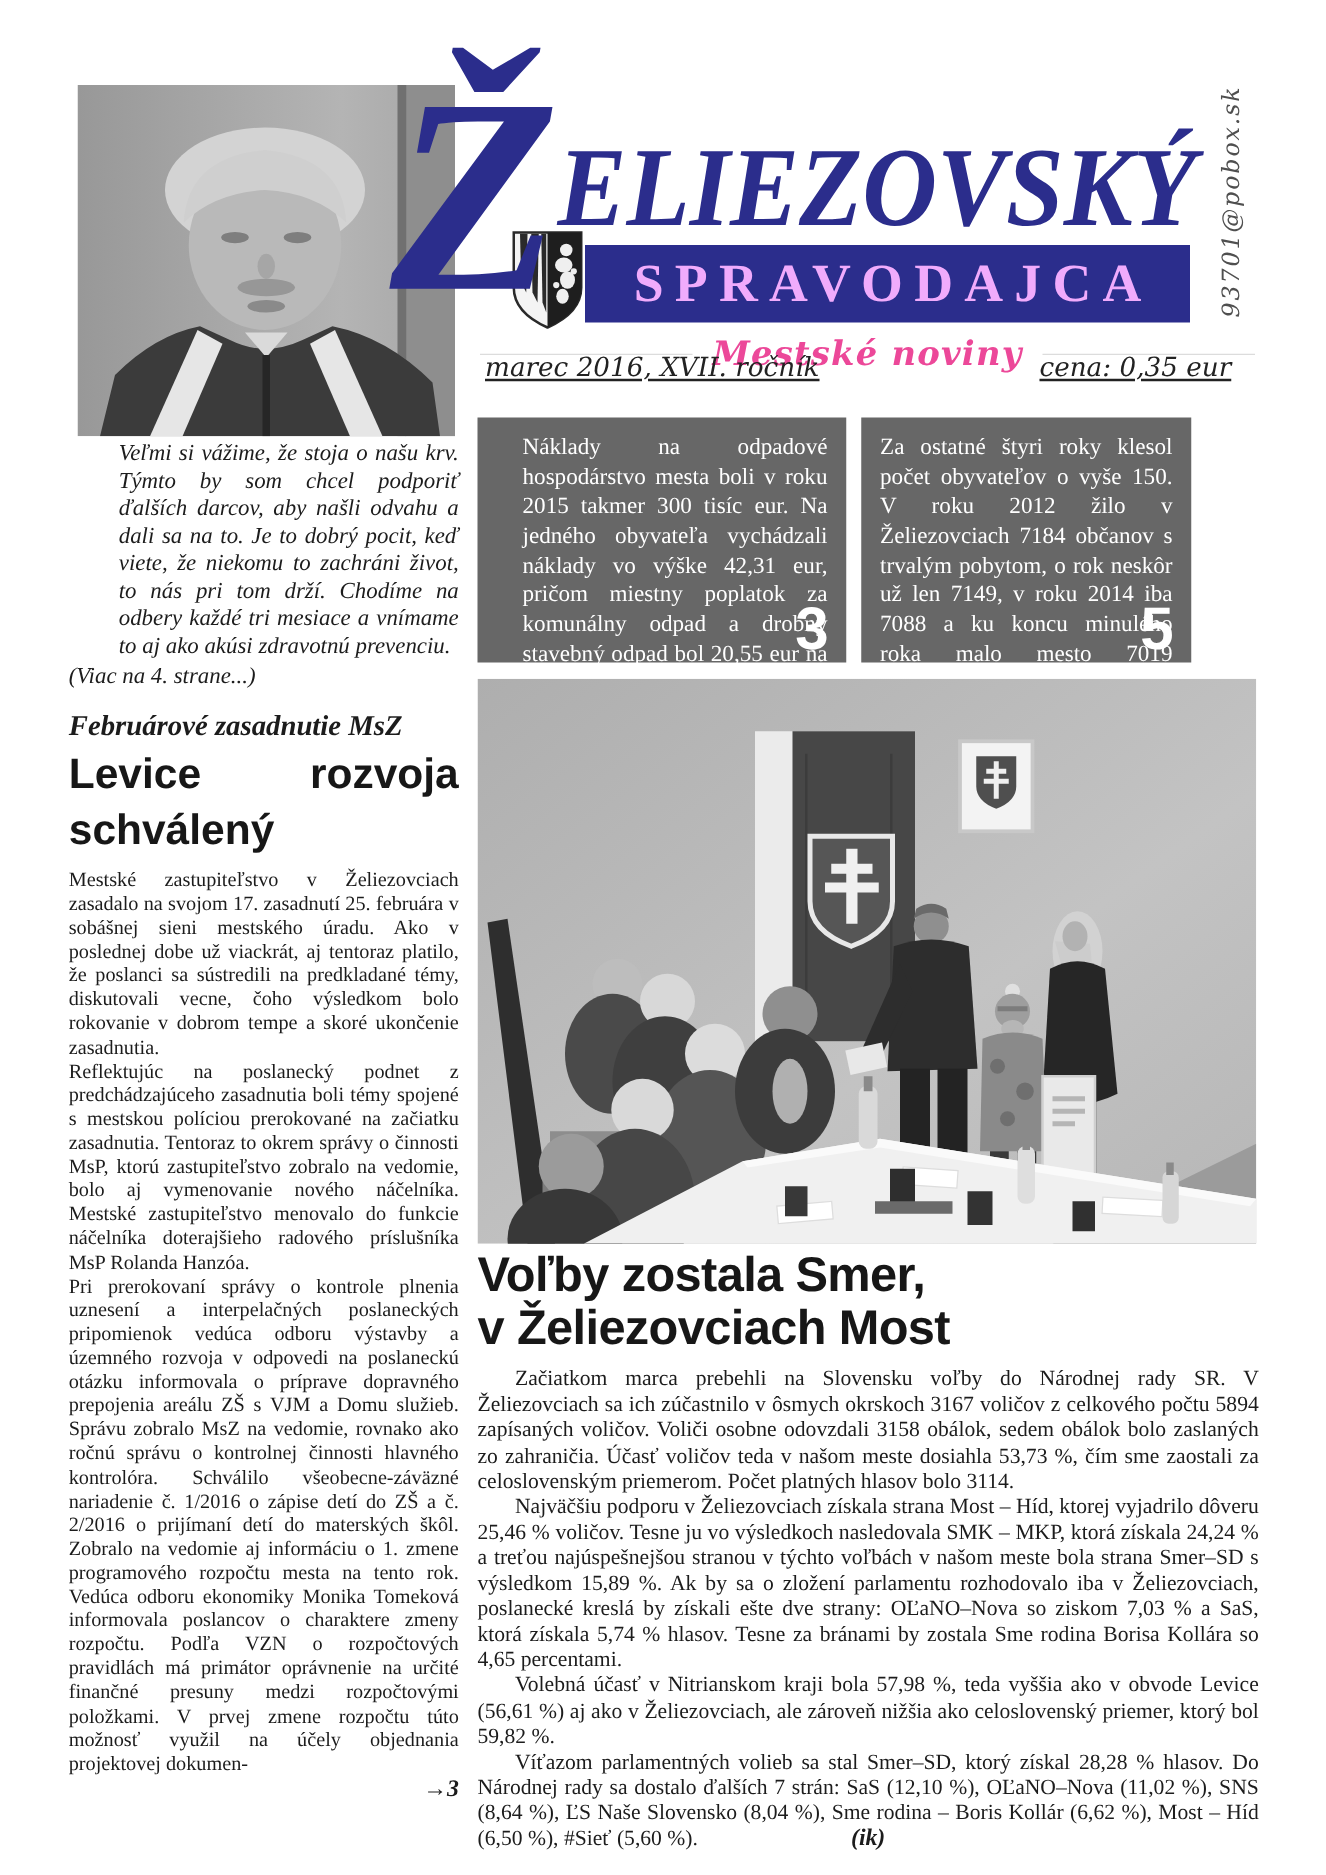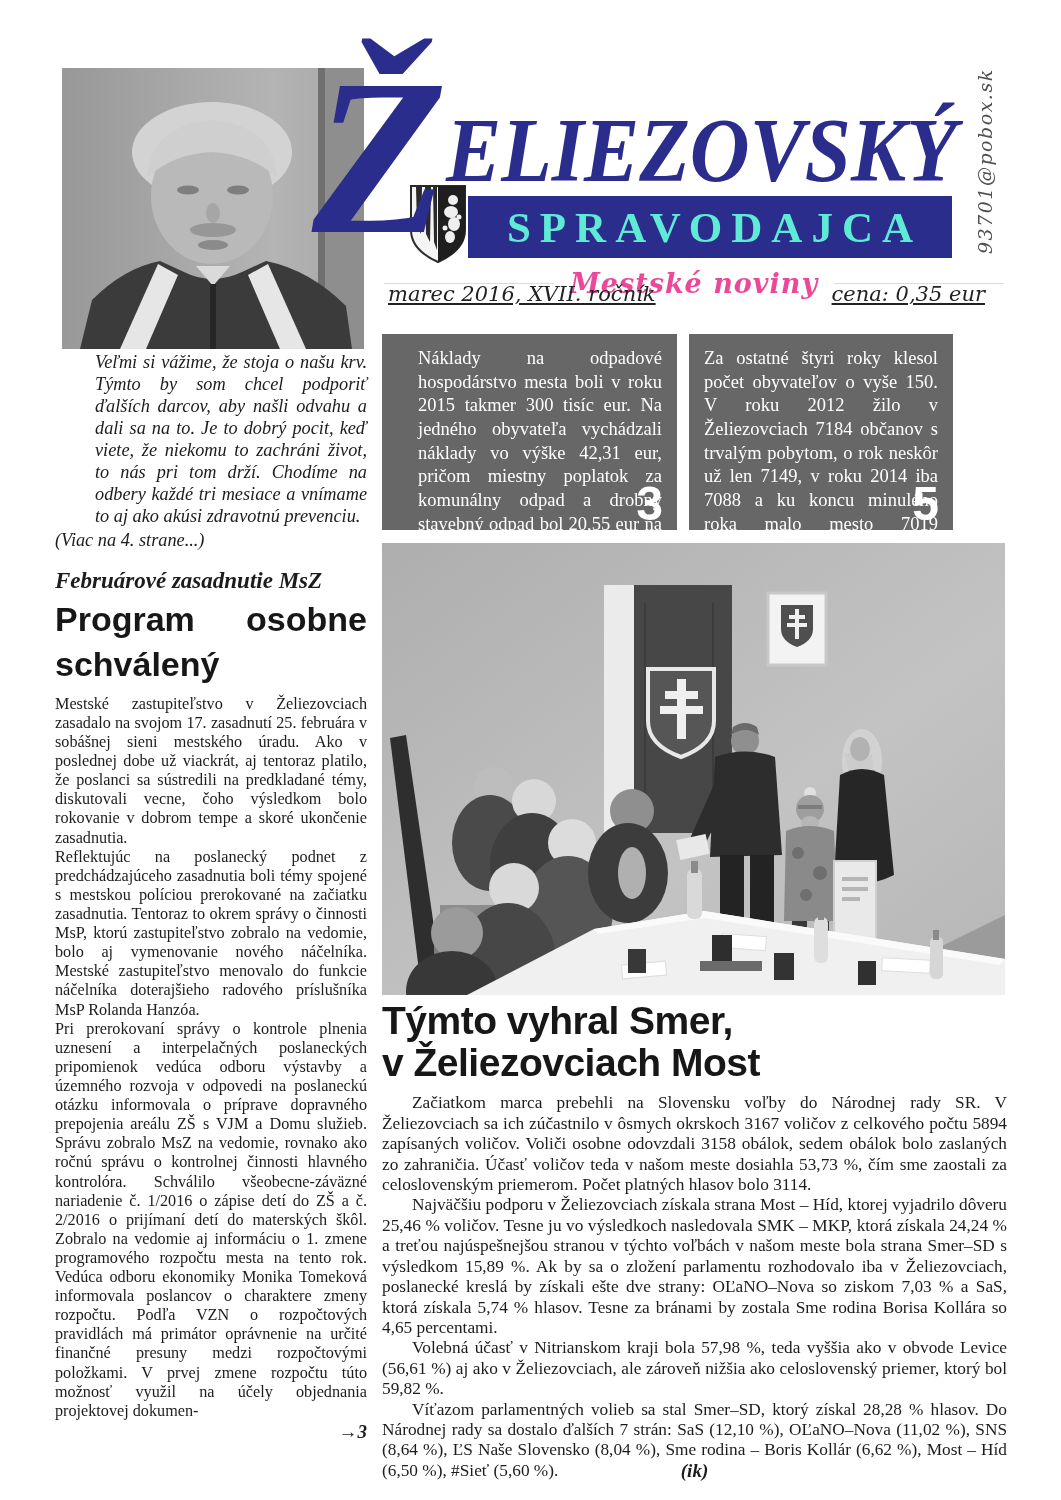--- a/index.html
+++ b/index.html
@@ -18,21 +18,21 @@
     position:absolute; left:446px; top:106px; z-index:2;
     font:italic bold 90px/1 "Liberation Serif", serif; color:#2b2d8c;
     letter-spacing:0px; transform:scaleX(0.92); transform-origin:left top;
     white-space:nowrap;
   }
   .mast-banner {
     position:absolute; left:468px; top:196px; width:484px; height:62px; z-index:1;
     background:#2b2d8c; display:flex; align-items:center; justify-content:center;
   }
   .mast-banner span {
-    color:#5eead4; font:bold 43px/1 "Liberation Serif", serif;
+    color:#f0abfc; font:bold 43px/1 "Liberation Serif", serif;
     letter-spacing:9px; padding-left:9px; white-space:nowrap;
   }
   .coat { position:absolute; left:409px; top:184px; width:58px; height:80px; z-index:2; }
   .email-vert {
     position:absolute; left:974px; top:254px; transform:rotate(-90deg);
     transform-origin:0 0; white-space:nowrap;
     font:italic 19px "DejaVu Serif", serif; color:#4f4f4f; letter-spacing:1.5px;
   }
   .tagline {
     position:absolute; left:384px; top:270px; width:620px;
@@ -148,21 +148,21 @@
   </div>
   <div class="teaser t2">
     <div class="ttext">Za ostatné štyri roky klesol počet obyvateľov o vyše 150. V roku 2012 žilo v Želiezovciach 7184 občanov s trvalým pobytom, o rok neskôr už len 7149, v roku 2014 iba 7088 a ku koncu minulého roka malo mesto 7019 obyvateľov.</div>
     <div class="tpage">5</div>
   </div>
 
   <div class="left-col">
     <div class="quote">Veľmi si vážime, že stoja o našu krv. Týmto by som chcel podporiť ďalších darcov, aby našli odvahu a dali sa na to. Je to dobrý pocit, keď viete, že niekomu to zachráni život, to nás pri tom drží. Chodíme na odbery každé tri mesiace a vnímame to aj ako akúsi zdravotnú prevenciu.</div>
     <div class="quote-more">(Viac na 4. strane...)</div>
     <div class="kicker">Februárové zasadnutie MsZ</div>
-    <div class="left-headline">Program osobne schválený</div>
+    <div class="left-headline">Levice rozvoja schválený</div>
     <div class="body-par">Mestské zastupiteľstvo v Želiezovciach zasadalo na svojom 17. zasadnutí 25. februára v sobášnej sieni mestského úradu. Ako v poslednej dobe už viackrát, aj tentoraz platilo, že poslanci sa sústredili na predkladané témy, diskutovali vecne, čoho výsledkom bolo rokovanie v dobrom tempe a skoré ukončenie zasadnutia.</div>
     <div class="body-par">Reflektujúc na poslanecký podnet z predchádzajúceho zasadnutia boli témy spojené s mestskou políciou prerokované na začiatku zasadnutia. Tentoraz to okrem správy o činnosti MsP, ktorú zastupiteľstvo zobralo na vedomie, bolo aj vymenovanie nového náčelníka. Mestské zastupiteľstvo menovalo do funkcie náčelníka doterajšieho radového príslušníka MsP Rolanda Hanzóa.</div>
     <div class="body-par">Pri prerokovaní správy o kontrole plnenia uznesení a interpelačných poslaneckých pripomienok vedúca odboru výstavby a územného rozvoja v odpovedi na poslaneckú otázku informovala o príprave dopravného prepojenia areálu ZŠ s VJM a Domu služieb. Správu zobralo MsZ na vedomie, rovnako ako ročnú správu o kontrolnej činnosti hlavného kontrolóra. Schválilo všeobecne-záväzné nariadenie č. 1/2016 o zápise detí do ZŠ a č. 2/2016 o prijímaní detí do materských škôl. Zobralo na vedomie aj informáciu o 1. zmene programového rozpočtu mesta na tento rok. Vedúca odboru ekonomiky Monika Tomeková informovala poslancov o charaktere zmeny rozpočtu. Podľa VZN o rozpočtových pravidlách má primátor oprávnenie na určité finančné presuny medzi rozpočtovými položkami. V prvej zmene rozpočtu túto možnosť využil na účely objednania projektovej dokumen-</div>
     <div class="continuation">→3</div>
   </div>
 
   <svg class="polling" viewBox="0 0 623 452" preserveAspectRatio="none">
     <defs>
       <linearGradient id="wall2" x1="0" y1="0" x2="1" y2="1">
         <stop offset="0" stop-color="#aeaeae"></stop>
@@ -260,21 +260,21 @@
         <rect x="551" y="387" width="6" height="10" fill="#8a8a8a"></rect>
       <rect x="330" y="392" width="20" height="27" fill="#2e2e2e"></rect>
       <rect x="392" y="410" width="20" height="27" fill="#333333"></rect>
       <rect x="476" y="418" width="18" height="24" fill="#303030"></rect>
       <rect x="246" y="406" width="18" height="24" fill="#383838"></rect>
       <rect x="318" y="418" width="62" height="10" fill="#6a6a6a"></rect>
     </g>
   </svg>
 
   <div class="article">
-    <div class="art-headline">Týmto vyhral Smer,</div>
+    <div class="art-headline">Voľby zostala Smer,</div>
     <div class="art-headline">v Želiezovciach Most</div>
     <div class="art-body">
       <div class="art-par">Začiatkom marca prebehli na Slovensku voľby do Národnej rady SR. V Želiezovciach sa ich zúčastnilo v ôsmych okrskoch 3167 voličov z celkového počtu 5894 zapísaných voličov. Voliči osobne odovzdali 3158 obálok, sedem obálok bolo zaslaných zo zahraničia. Účasť voličov teda v našom meste dosiahla 53,73 %, čím sme zaostali za celoslovenským priemerom. Počet platných hlasov bolo 3114.</div>
       <div class="art-par">Najväčšiu podporu v Želiezovciach získala strana Most – Híd, ktorej vyjadrilo dôveru 25,46 % voličov. Tesne ju vo výsledkoch nasledovala SMK – MKP, ktorá získala 24,24 % a treťou najúspešnejšou stranou v týchto voľbách v našom meste bola strana Smer–SD s výsledkom 15,89 %. Ak by sa o zložení parlamentu rozhodovalo iba v Želiezovciach, poslanecké kreslá by získali ešte dve strany: OĽaNO–Nova so ziskom 7,03 % a SaS, ktorá získala 5,74 % hlasov. Tesne za bránami by zostala Sme rodina Borisa Kollára so 4,65 percentami.</div>
       <div class="art-par">Volebná účasť v Nitrianskom kraji bola 57,98 %, teda vyššia ako v obvode Levice (56,61 %) aj ako v Želiezovciach, ale zároveň nižšia ako celoslovenský priemer, ktorý bol 59,82 %.</div>
       <div class="art-par">Víťazom parlamentných volieb sa stal Smer–SD, ktorý získal 28,28 % hlasov. Do Národnej rady sa dostalo ďalších 7 strán: SaS (12,10 %), OĽaNO–Nova (11,02 %), SNS (8,64 %), ĽS Naše Slovensko (8,04 %), Sme rodina – Boris Kollár (6,62 %), Most – Híd (6,50 %), #Sieť (5,60 %).</div>
       <div class="byline">(ik)</div>
     </div>
   </div>
 

